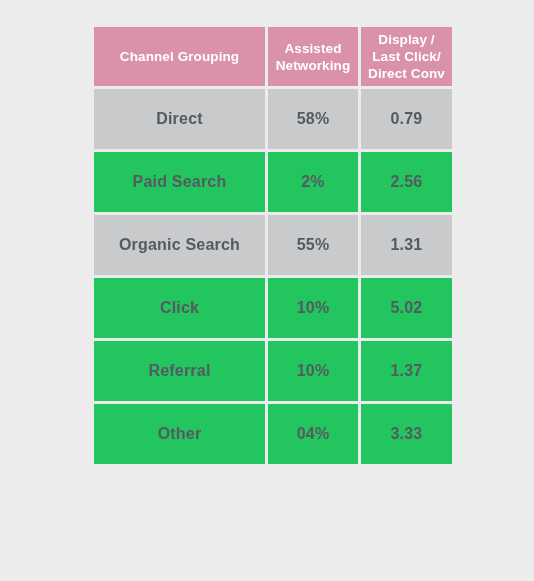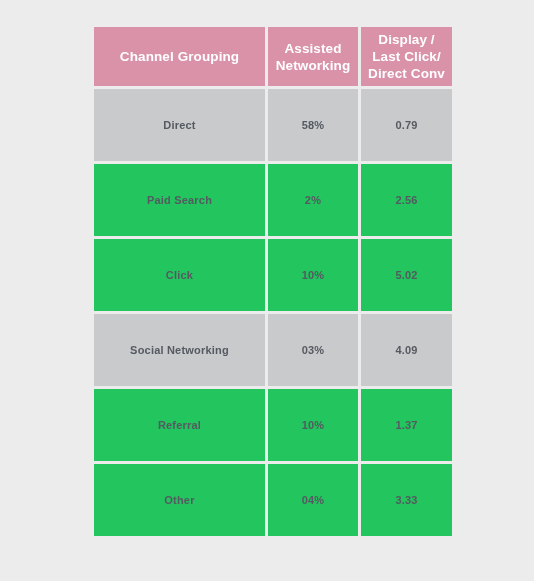--- a/index.html
+++ b/index.html
@@ -40,26 +40,26 @@
     font-weight: bold;
     line-height: 17px;
     height: 59px;
     padding: 0 4px;
     text-align: center;
     vertical-align: middle;
     letter-spacing: 0.1px;
   }
 
   tbody td {
-    height: 72px;
+    height: 60px;
     padding: 0 4px;
     text-align: center;
     vertical-align: middle;
     color: #555a61;
-    font-size: 11px;
+    font-size: 16px;
     font-weight: bold;
     letter-spacing: 0.2px;
   }
 
   tbody tr.row-odd td { background: #c8cacc; }
   tbody tr.row-even td { background: #22c55e; }
 </style>
 </head>
 <body>
 
@@ -81,29 +81,29 @@
         <tr class="row-odd">
           <td>Direct</td>
           <td>58%</td>
           <td>0.79</td>
         </tr>
         <tr class="row-even">
           <td>Paid Search</td>
           <td>2%</td>
           <td>2.56</td>
         </tr>
+        <tr class="row-odd">
+          <td>Organic Search</td>
+          <td>55%</td>
+          <td>1.31</td>
+        </tr>
         <tr class="row-even">
           <td>Click</td>
           <td>10%</td>
           <td>5.02</td>
-        </tr>
-        <tr class="row-odd">
-          <td>Social Networking</td>
-          <td>03%</td>
-          <td>4.09</td>
         </tr>
         <tr class="row-even">
           <td>Referral</td>
           <td>10%</td>
           <td>1.37</td>
         </tr>
         <tr class="row-even">
           <td>Other</td>
           <td>04%</td>
           <td>3.33</td>

